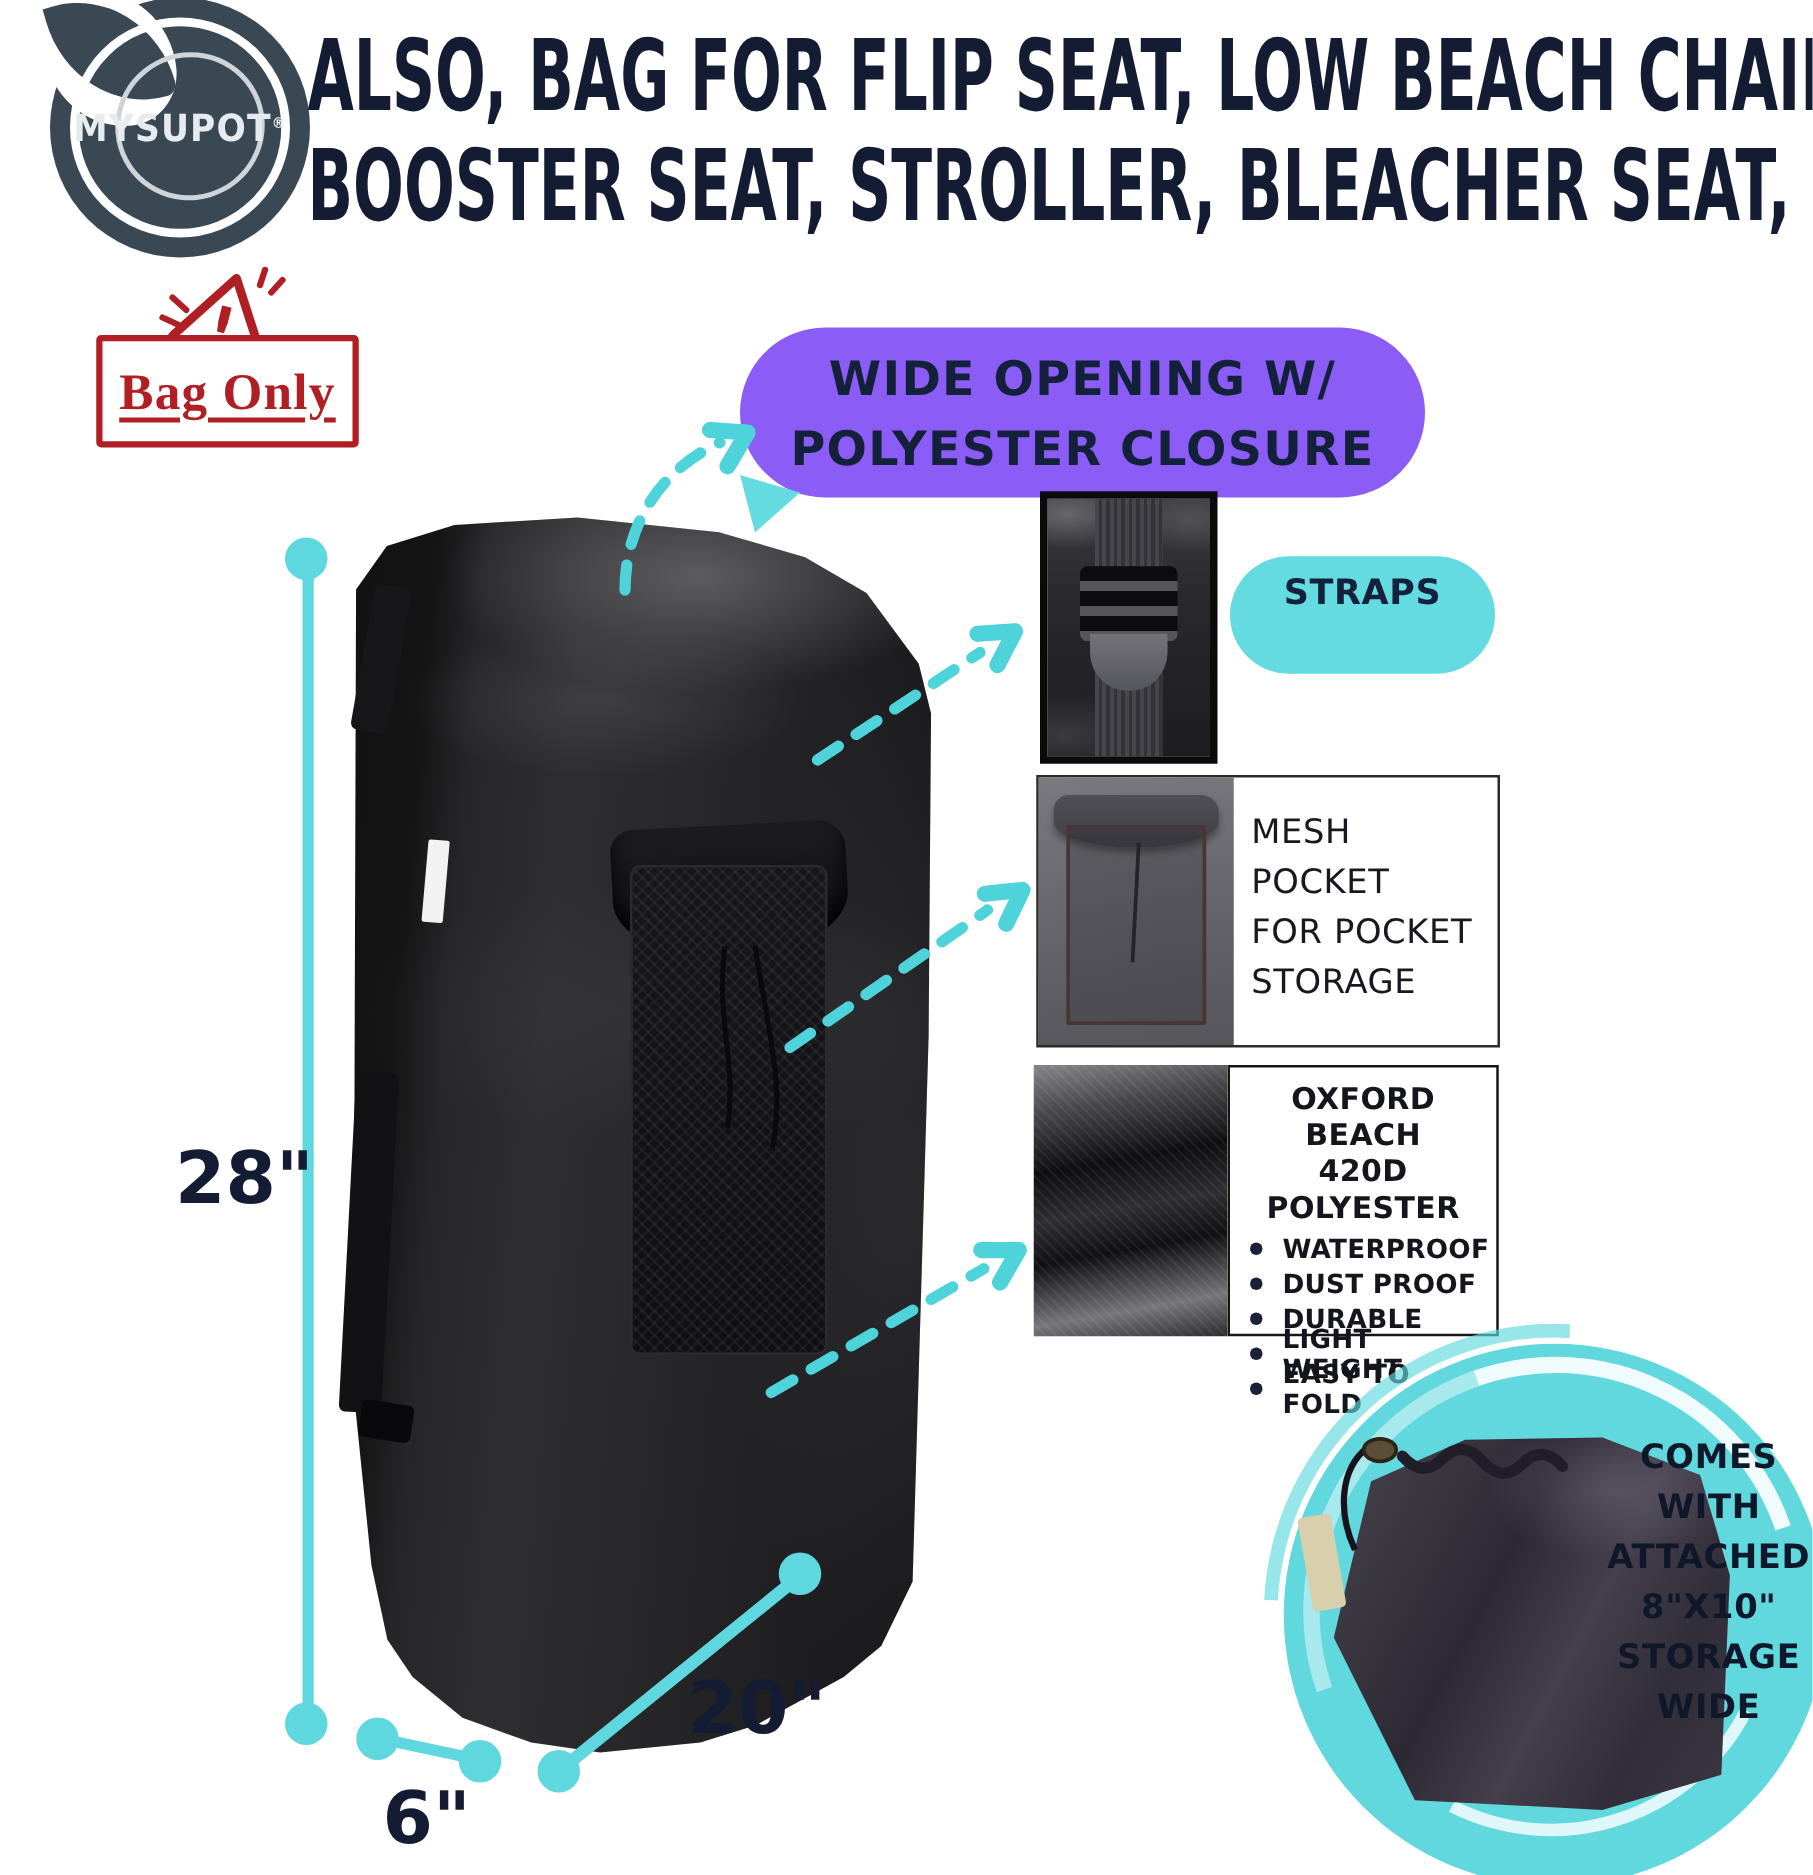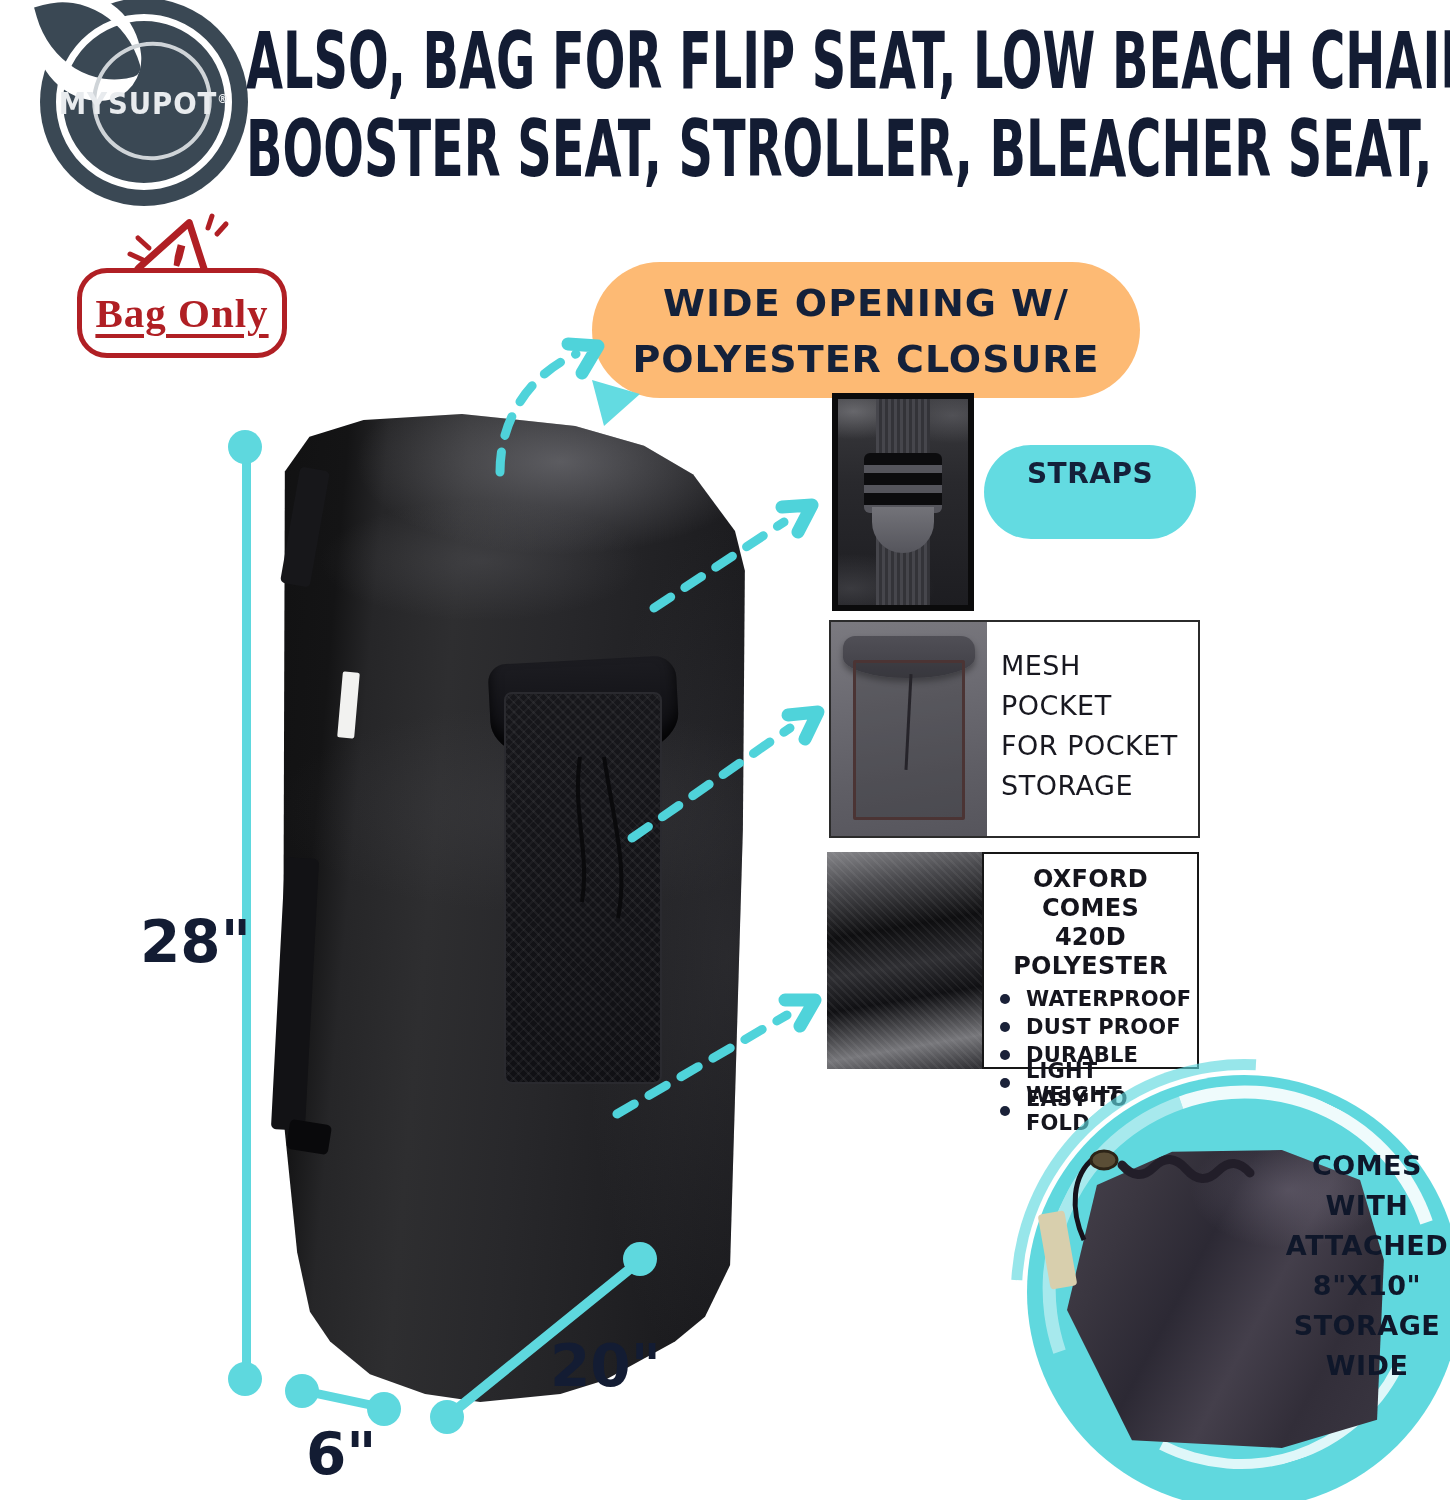--- a/index.html
+++ b/index.html
@@ -48,21 +48,21 @@
   .headline {
     color: #131c33; font-weight: bold; font-size: 76px; white-space: nowrap;
     transform: scale(.63, 1.04); transform-origin: 0 0; letter-spacing: 0px;
   }
   .hl1 { left: 214px; top: 14px; }
   .hl2 { left: 214px; top: 102px; }
 
   
   .badge-box {
     left: 45px; top: 268px; width: 210px; height: 90px;
-    background: #fff; border: 5px solid #b01f24; border-radius: 30px;
+    background: #fff; border: 5px solid #b01f24; border-radius: 4px;
     display: flex; align-items: center; justify-content: center;
   }
   .badge-label {
     color: #b01f24; font-family: "Liberation Serif", serif; font-weight: bold;
     font-size: 41px; text-decoration: underline; text-underline-offset: 7px;
     text-decoration-thickness: 4px; letter-spacing: 1px;
   }
   .badge-alert { left: 84px; top: 208px; width: 130px; height: 110px; }
 
   
@@ -118,21 +118,21 @@
   .bag-mesh-flap {
     left: 458px; top: 660px; width: 188px; height: 104px;
     background: linear-gradient(180deg,#1c1c21,#0b0b0f);
     border-radius: 18px 22px 45% 45%; transform: rotate(-3deg);
     box-shadow: inset 0 -10px 14px rgba(0,0,0,.8);
   }
 
   
   .bubble {
     left: 560px; top: 262px; width: 548px; height: 136px;
-    background: #fdba74; border-radius: 70px; text-align: center;
+    background: #8b5cf6; border-radius: 70px; text-align: center;
     color: #14213a; font-weight: bold; font-size: 38px; line-height: 56px;
     padding-top: 13px; letter-spacing: 1px;
   }
 
   
   .strap-photo {
     left: 800px; top: 393px; width: 142px; height: 218px;
     border: 6px solid #0b0b0c;
     background:
       radial-gradient(ellipse 90px 40px at 12% 6%, rgba(150,150,155,.5), transparent 70%),
@@ -330,21 +330,21 @@
     </div>
     <div class="mesh-text">
       <div>MESH POCKET</div>
       <div>FOR POCKET</div>
       <div>STORAGE</div>
     </div>
   </div>
 
   <div class="abs fabric-photo"></div>
   <div class="abs fabric-box">
-    <div class="fabric-title">OXFORD COMES</div>
+    <div class="fabric-title">OXFORD BEACH</div>
     <div class="fabric-title">420D POLYESTER</div>
     <div class="fabric-bullets">
       <div class="fabric-bullet">
         <span class="fabric-dot"></span>
         <span class="txt">WATERPROOF</span>
       </div>
       <div class="fabric-bullet">
         <span class="fabric-dot"></span>
         <span class="txt">DUST PROOF</span>
       </div>

